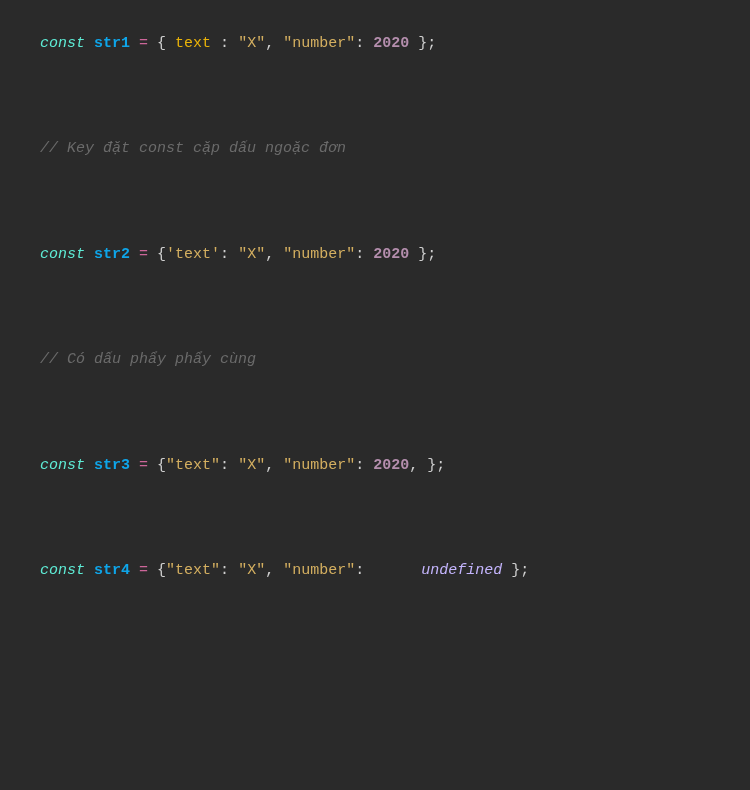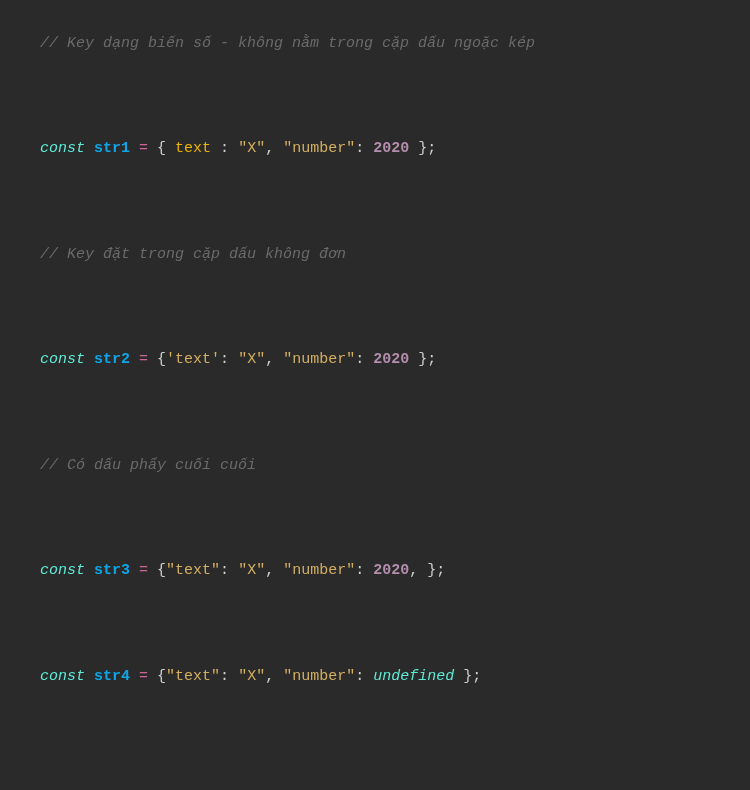--- a/index.html
+++ b/index.html
@@ -24,45 +24,42 @@
       white-space: pre;
     }
     .comment { color: #6a6a6a; font-style: italic; }
     .keyword { color: #5eead4; font-style: italic; }
     .varname { color: #0ea5e9; font-weight: bold; }
     .operator { color: #cc6699; }
     .punct { color: #d0d0d0; }
     .prop { color: #eab308; }
     .string { color: #d4af60; }
     .number { color: #b48ead; font-weight: bold; }
-    .undef { color: #5eead4; font-style: italic; }
+    .undef { color: #c4b5fd; font-style: italic; margin-left: 48px; }
   </style>
 </head>
 <body>
 
 <div>
 
-  <div class="line">
-    <span class="comment">// Key dạng biến số - không nằm trong cặp dấu ngoặc kép</span>
-  </div>
 
   <div class="line">
     <span class="keyword">const</span><span> </span><span class="varname">str1</span><span class="operator"> = </span><span class="punct">{ </span><span class="prop">text</span><span class="punct"> : </span><span class="string">"X"</span><span class="punct">, </span><span class="string">"number"</span><span class="punct">: </span><span class="number">2020</span><span class="punct"> }</span><span class="punct">;</span>
   </div>
 
   <div class="line">
-    <span class="comment">// Key đặt trong cặp dấu không đơn</span>
+    <span class="comment">// Key đặt const cặp dấu ngoặc đơn</span>
   </div>
 
   <div class="line">
     <span class="keyword">const</span><span> </span><span class="varname">str2</span><span class="operator"> = </span><span class="punct">{</span><span class="string">'text'</span><span class="punct">: </span><span class="string">"X"</span><span class="punct">, </span><span class="string">"number"</span><span class="punct">: </span><span class="number">2020</span><span class="punct"> }</span><span class="punct">;</span>
   </div>
 
   <div class="line">
-    <span class="comment">// Có dấu phẩy cuối cuối</span>
+    <span class="comment">// Có dấu phẩy phẩy cùng</span>
   </div>
 
   <div class="line">
     <span class="keyword">const</span><span> </span><span class="varname">str3</span><span class="operator"> = </span><span class="punct">{</span><span class="string">"text"</span><span class="punct">: </span><span class="string">"X"</span><span class="punct">, </span><span class="string">"number"</span><span class="punct">: </span><span class="number">2020</span><span class="punct">, </span><span class="punct">}</span><span class="punct">;</span>
   </div>
 
 
   <div class="line">
     <span class="keyword">const</span><span> </span><span class="varname">str4</span><span class="operator"> = </span><span class="punct">{</span><span class="string">"text"</span><span class="punct">: </span><span class="string">"X"</span><span class="punct">, </span><span class="string">"number"</span><span class="punct">: </span><span class="undef">undefined</span><span class="punct"> }</span><span class="punct">;</span>
   </div>

